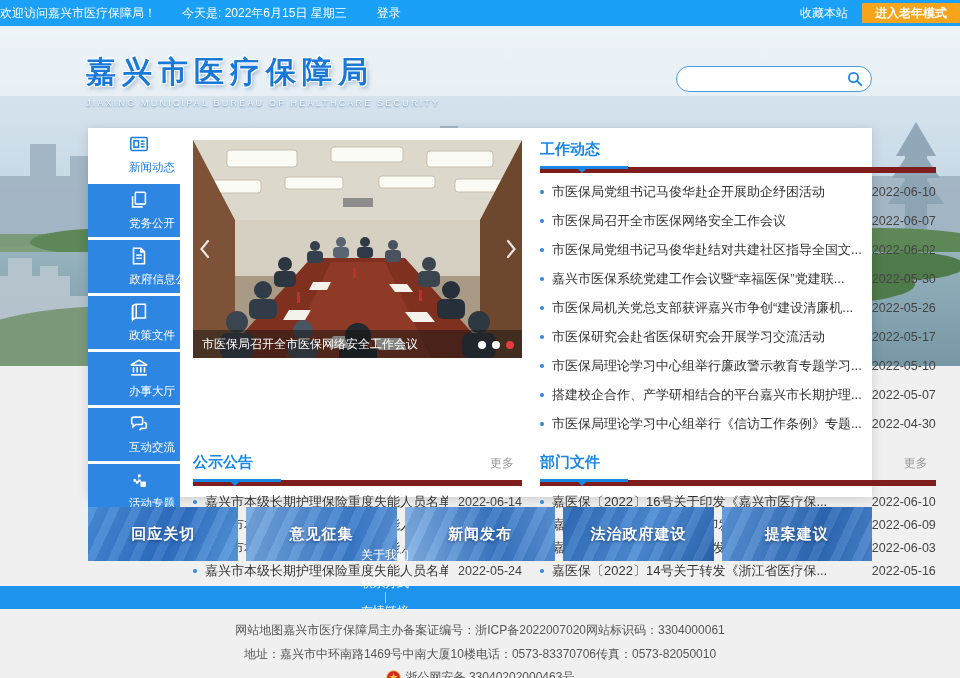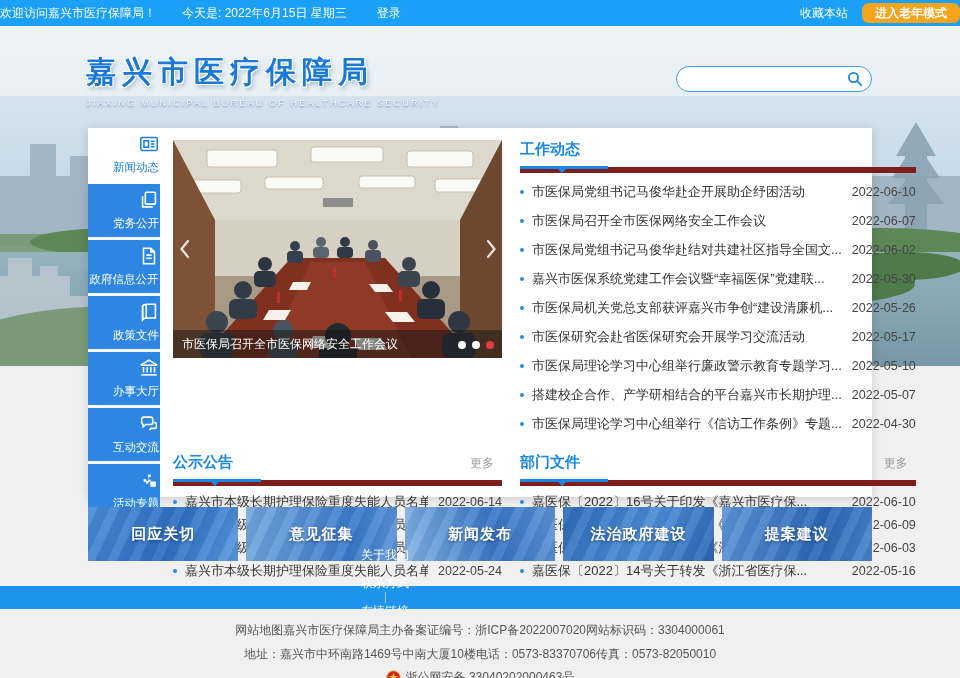--- a/index.html
+++ b/index.html
@@ -3,38 +3,38 @@
 <meta charset="utf-8">
 <style>
   html,body{margin:0;padding:0;}
   body{font-family:"Liberation Sans","DejaVu Sans",sans-serif;background:#f0f0f0;}
   .page{position:relative;width:960px;height:678px;overflow:hidden;background:#f0f0f0;}
 
   
   .topbar{position:absolute;left:0;top:0;width:960px;height:26px;background:#1aa0f6;display:flex;align-items:center;box-sizing:border-box;padding:0 84 0 75px;color:#fff;font-size:12px;}
   .topbar .tright{margin-left:auto;display:flex;align-items:center;gap:14px;}
   .topbar a{color:#fff;text-decoration:none;cursor:pointer;}
-  .elder-btn{background:#f7a41d;color:#fff;font-weight:bold;font-size:12px;height:20px;line-height:20px;padding:0 13px;border-radius:7px;border:none;cursor:pointer;}
+  .elder-btn{background:#f7a41d;color:#fff;font-weight:bold;font-size:12px;height:20px;line-height:20px;padding:0 13px;border-radius:1px;border:none;cursor:pointer;}
 
   
   .banner{position:absolute;left:0;top:26px;width:960px;height:340px;overflow:hidden;}
   .banner svg.scene{position:absolute;left:0;top:0;}
   .site-title-block{position:absolute;left:86px;top:26px;}
   .site-title{font-size:30px;font-weight:bold;color:#1a78d8;letter-spacing:6px;
     text-shadow:-1px -1px 0 #fff,1px -1px 0 #fff,-1px 1px 0 #fff,1px 1px 0 #fff,2px 3px 4px rgba(20,70,130,.35);}
   .site-subtitle{margin-top:5px;font-size:9px;letter-spacing:2.2px;color:#f2f8fd;text-shadow:0 1px 2px rgba(30,80,140,.65);}
   .search-wrap{position:absolute;right:88px;top:40px;width:196px;height:26px;}
   .search-input{width:100%;height:26px;box-sizing:border-box;border:1px solid #4a9de2;border-radius:13px;background:#fff;padding:0 32px 0 12px;font-size:12px;outline:none;}
   .search-btn{position:absolute;right:9px;top:5px;width:16px;height:16px;background:none;border:none;padding:0;cursor:pointer;}
 
   
   .card{position:absolute;left:88px;top:128px;width:784px;height:369px;background:#fff;box-shadow:0 2px 10px rgba(0,0,0,.15);display:flex;box-sizing:border-box;}
   
   .sidebar{width:92px;display:flex;flex-direction:column;gap:3px;background:#fff;}
-  .side-item{height:53px;flex:0 0 53px;background:#2e86e3;color:#fff;display:flex;flex-direction:column;align-items:flex-end;justify-content:center;gap:4px;font-size:12px;cursor:pointer;}
+  .side-item{height:53px;flex:0 0 53px;background:#2e86e3;color:#fff;display:flex;flex-direction:column;align-items:flex-start;justify-content:center;gap:4px;font-size:12px;cursor:pointer;padding-left:40px;}
   .side-item.active{background:#fff;color:#1a7ee0;}
   .side-item svg{width:22px;height:22px;}
   .side-label{white-space:nowrap;transform:scale(.96);}
   
   .content{flex:1;box-sizing:border-box;padding:12px 12px 0 13px;display:flex;flex-direction:column;}
   .row-top{display:flex;}
   
   .carousel{position:relative;width:329px;height:218px;overflow:hidden;flex:0 0 329px;background:#b7ab97;}
   .carousel svg.photo{position:absolute;left:0;top:0;}
   .car-caption{position:absolute;left:0;bottom:0;width:100%;height:28px;background:rgba(20,20,20,.5);display:flex;align-items:center;box-sizing:border-box;padding:0 64px 0 9px;}

